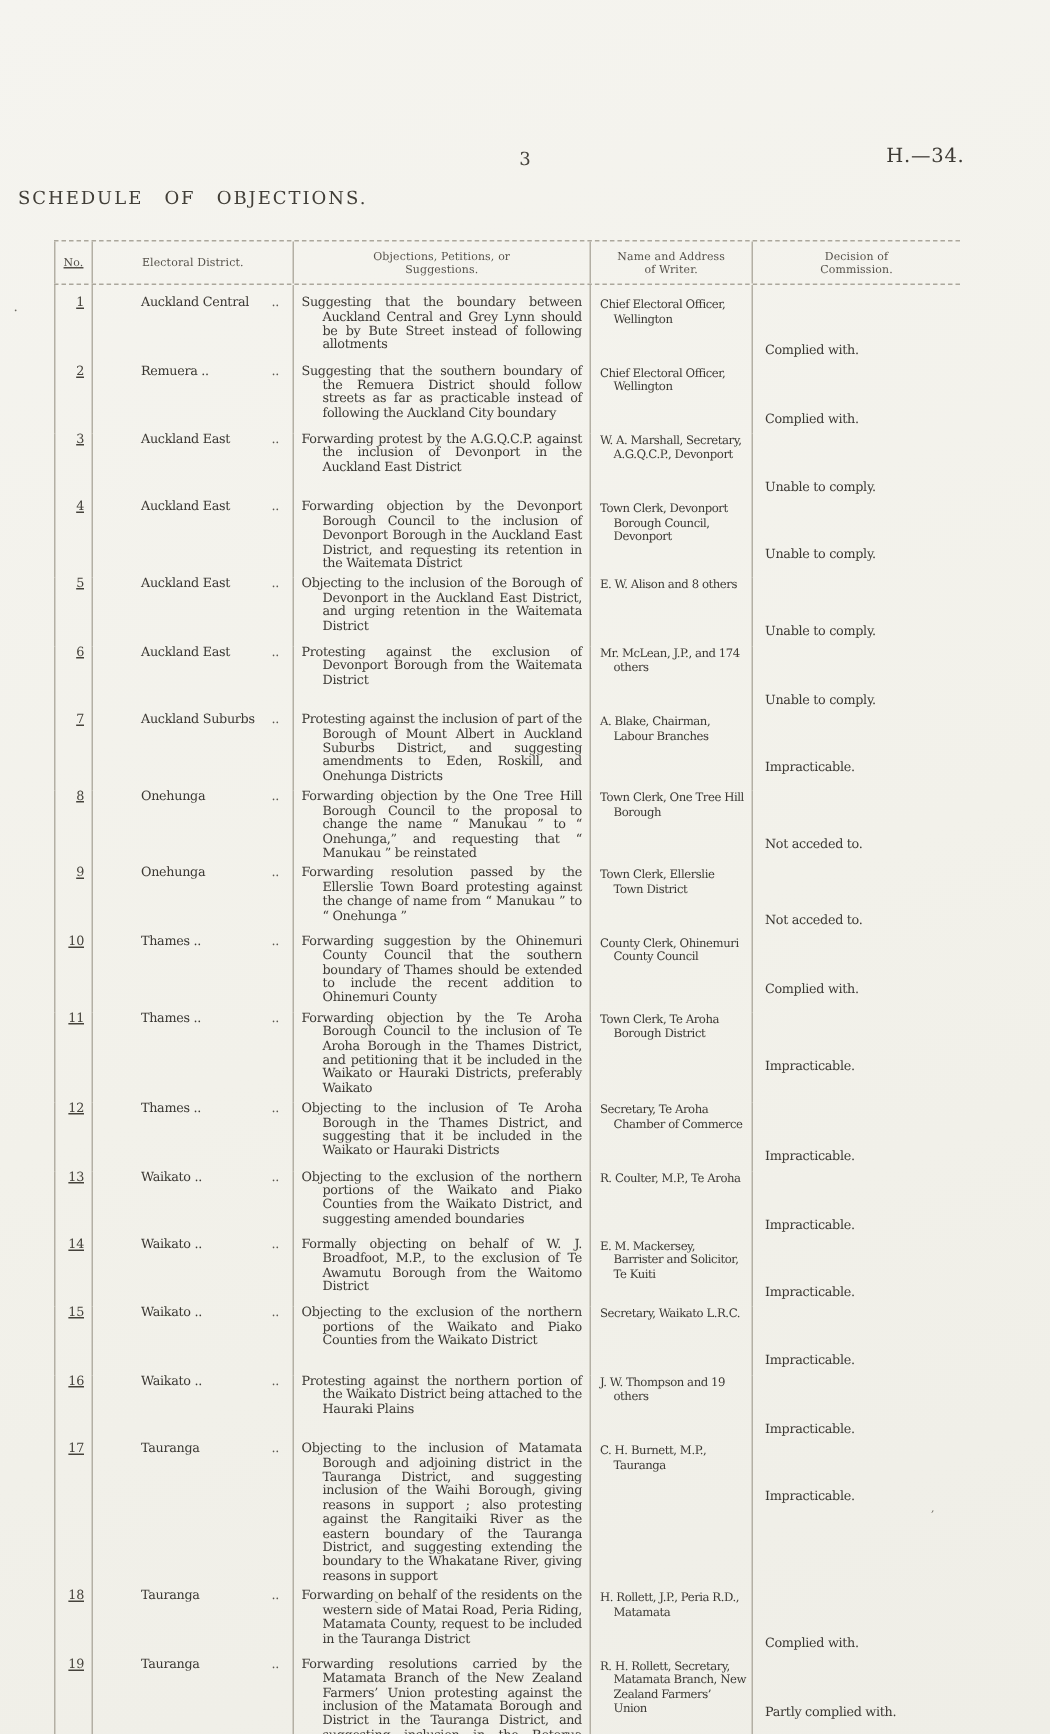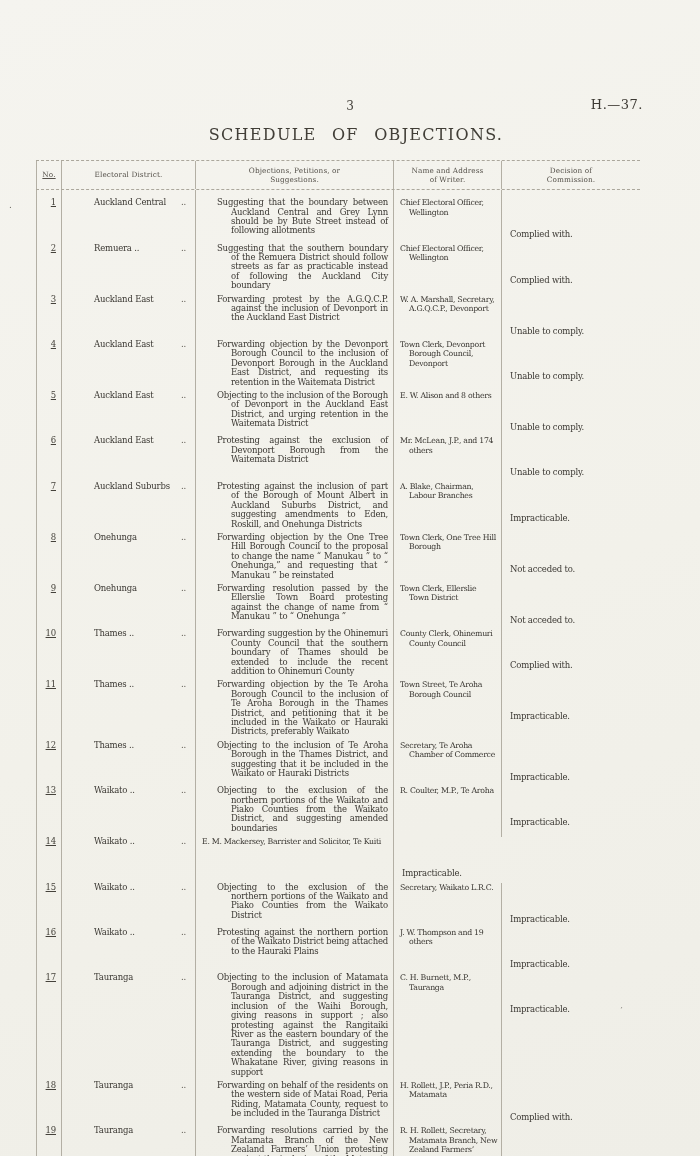--- a/index.html
+++ b/index.html
@@ -14,21 +14,21 @@
   .page-number{
     position:absolute;top:99px;left:0;right:0;
     text-align:center;font-size:12px;color:#46433c;
   }
   .doc-ref{
     position:absolute;top:97px;right:57px;
     font-size:13px;color:#3e3b35;letter-spacing:.5px;
   }
   .doc-title{
     position:absolute;top:125px;left:12px;right:0;
-    text-align:center;font-size:16px;color:#413e37;
+    text-align:left;font-size:12px;color:#413e37;
     letter-spacing:1.3px;word-spacing:9px;
   }
   .sched-table{
     position:absolute;left:36px;top:160px;width:604px;
   }
   .thead{
     display:grid;
     grid-template-columns:26px 134px 198px 108px 138px;
     border-top:1px dashed #aba79c;
     border-bottom:1px dashed #aba79c;
@@ -49,21 +49,21 @@
   .tbody .row:first-child > div{padding-top:8px;}
   .cell{font-size:8.5px;line-height:9.4px;letter-spacing:-0.2px;padding-bottom:4px;}
   .cell-no{text-align:right;padding-right:5px;color:#45423b;}
   .cell-district{
     display:flex;justify-content:space-between;align-items:flex-start;
     padding-left:6px;padding-right:9px;margin-left:26px;
   }
   .cell-district .dots{color:#5a564e;}
   .cell-objection{
     text-align:justify;
-    padding-left:19px;padding-right:5px;text-indent:-14px;margin-left:16px;
+    padding-left:19px;padding-right:5px;text-indent:-14px;
   }
   .cell-writer{
     font-size:7.8px;line-height:9.4px;letter-spacing:-0.3px;
     padding-left:15px;padding-right:3px;text-indent:-9px;
   }
   .cell-decision{
     padding-left:8px;padding-right:40px;
     text-align:justify;
     margin-top:32px;
   }
@@ -71,21 +71,21 @@
   .artifact.a1{left:9px;top:200px;}
   .artifact.a2{left:251px;top:1066px;transform:rotate(-35deg);font-size:8px;}
   .artifact.a3{left:620px;top:1006px;transform:rotate(12deg);font-size:7px;}
 </style>
 </head>
 <body>
 
 <div class="page">
 
   <div class="page-number">3</div>
-  <div class="doc-ref">H.—37.</div>
+  <div class="doc-ref">H.—34.</div>
   <div class="doc-title">SCHEDULE OF OBJECTIONS.</div>
 
   <div class="sched-table">
     <div class="thead">
       <div class="hcell vline-l vline-r">No.</div>
       <div class="hcell vline-r">Electoral District.</div>
       <div class="hcell vline-r">Objections, Petitions, or
 Suggestions.</div>
       <div class="hcell vline-r">Name and Address
 of Writer.</div>
@@ -203,21 +203,21 @@
       <div class="cell cell-decision">Complied with.</div>
     </div>
 
     <div class="row">
       <div class="cell cell-no vline-l vline-r">11</div>
       <div class="cell cell-district vline-r">
         <span>Thames ..</span>
         <span class="dots">..</span>
       </div>
       <div class="cell cell-objection vline-r">Forwarding objection by the Te Aroha Borough Council to the inclusion of Te Aroha Borough in the Thames District, and petitioning that it be included in the Waikato or Hauraki Districts, preferably Waikato</div>
-      <div class="cell cell-writer vline-r">Town Street, Te Aroha Borough Council</div>
+      <div class="cell cell-writer vline-r">Town Clerk, Te Aroha Borough District</div>
       <div class="cell cell-decision">Impracticable.</div>
     </div>
 
     <div class="row">
       <div class="cell cell-no vline-l vline-r">12</div>
       <div class="cell cell-district vline-r">
         <span>Thames ..</span>
         <span class="dots">..</span>
       </div>
       <div class="cell cell-objection vline-r">Objecting to the inclusion of Te Aroha Borough in the Thames District, and suggesting that it be included in the Waikato or Hauraki Districts</div>
@@ -235,20 +235,21 @@
       <div class="cell cell-writer vline-r">R. Coulter, M.P., Te Aroha</div>
       <div class="cell cell-decision">Impracticable.</div>
     </div>
 
     <div class="row">
       <div class="cell cell-no vline-l vline-r">14</div>
       <div class="cell cell-district vline-r">
         <span>Waikato ..</span>
         <span class="dots">..</span>
       </div>
+      <div class="cell cell-objection vline-r">Formally objecting on behalf of W. J. Broadfoot, M.P., to the exclusion of Te Awamutu Borough from the Waitomo District</div>
       <div class="cell cell-writer vline-r">E. M. Mackersey, Barrister and Solicitor, Te Kuiti</div>
       <div class="cell cell-decision">Impracticable.</div>
     </div>
 
     <div class="row">
       <div class="cell cell-no vline-l vline-r">15</div>
       <div class="cell cell-district vline-r">
         <span>Waikato ..</span>
         <span class="dots">..</span>
       </div>

